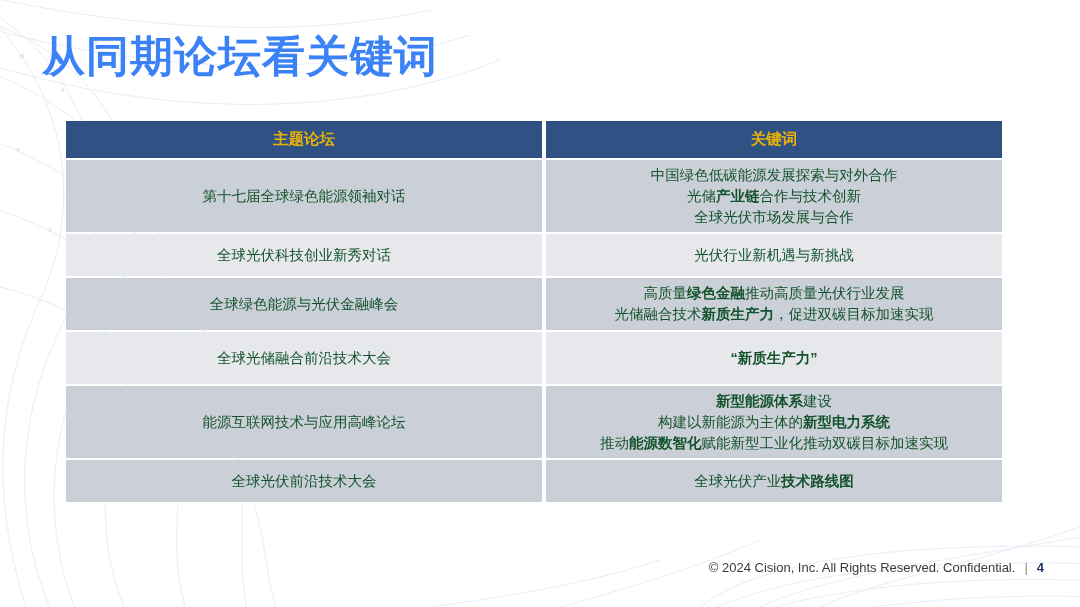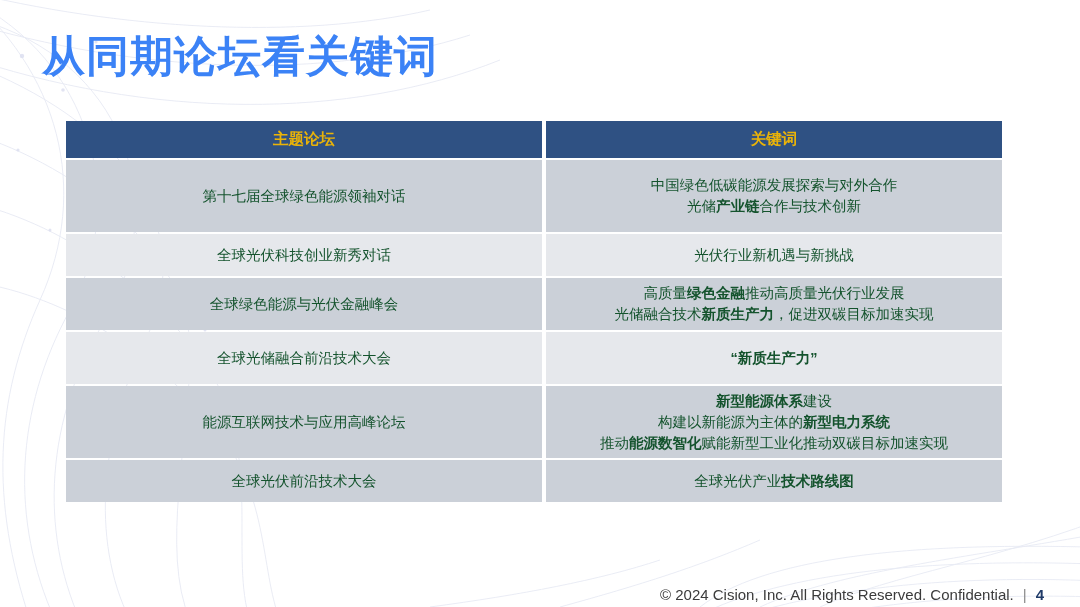--- a/index.html
+++ b/index.html
@@ -98,23 +98,23 @@
     z-index:3;
     font-size:26px;
     font-weight:bold;
     color:#1F3A68;
     letter-spacing:-0.5px;
     white-space:nowrap;
   }
   #footer-logo sup { font-size:10px; vertical-align:super; }
   #footer-copyright {
     position:absolute;
-    right:36px; top:586px;
-    z-index:3;
-    font-size:15px;
+    right:36px; top:560px;
+    z-index:3;
+    font-size:13px;
     color:#3b3b3b;
     white-space:nowrap;
   }
   #footer-copyright .sep { margin:0 9px; color:#8a8a8a; }
   #footer-copyright .pageno { font-weight:bold; color:#1F3A68; }
 </style>
 </head>
 <body>
 
 <div id="slide">
@@ -160,20 +160,21 @@
     <div class="trow" id="header-row">
       <div class="cell-left">主题论坛</div>
       <div class="cell-right">关键词</div>
     </div>
 
     <div class="trow body-row band-dark h-3line">
       <div class="cell-left">第十七届全球绿色能源领袖对话</div>
       <div class="cell-right">
         <div class="kw-line"><span>中国绿色低碳能源发展探索与对外合作</span></div>
         <div class="kw-line"><span>光储</span><b>产业链</b><span>合作与技术创新</span></div>
+        <div class="kw-line"><span>全球光伏市场发展与合作</span></div>
       </div>
     </div>
 
     <div class="trow body-row band-light h-1line">
       <div class="cell-left">全球光伏科技创业新秀对话</div>
       <div class="cell-right">
         <div class="kw-line"><span>光伏行业新机遇与新挑战</span></div>
       </div>
     </div>
 

